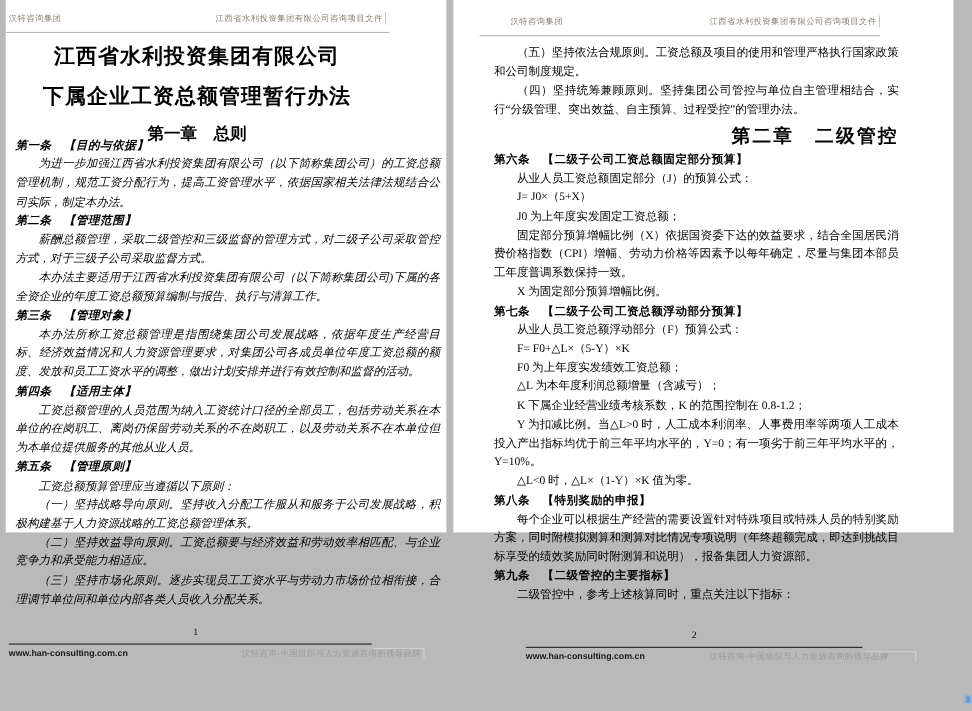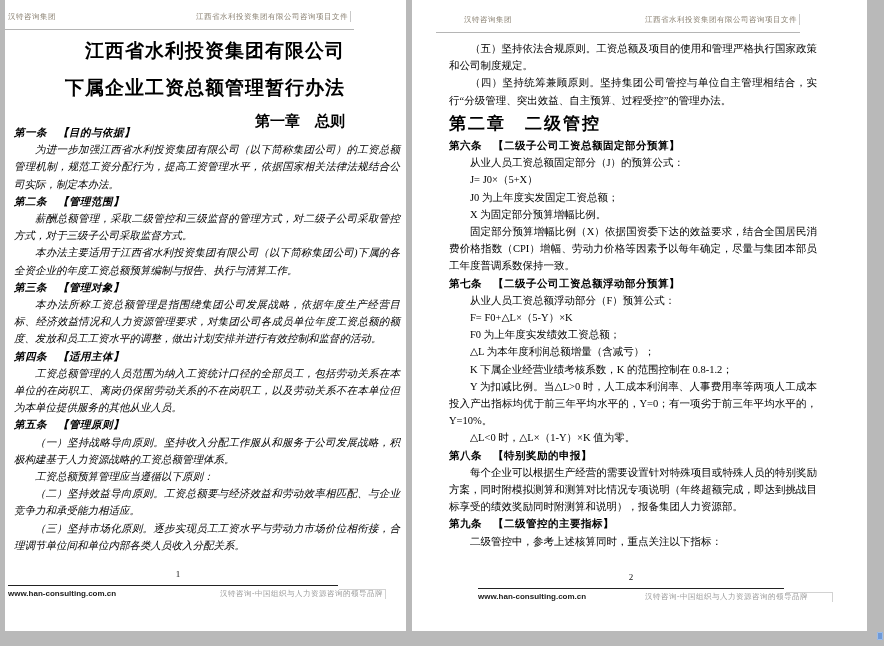--- a/index.html
+++ b/index.html
@@ -2,44 +2,44 @@
 <html><head>
 <meta charset="utf-8">
 <style>
   html,body{margin:0;padding:0;}
   body{
     width:884px;height:646px;position:relative;overflow:hidden;
     background:#b9b9b9;
     font-family:"Liberation Serif","DejaVu Serif",serif;
     color:#000;
   }
-  .page{position:absolute;top:0;height:631px;background:#ffffff;}
+  .page{position:absolute;top:0;height:484px;background:#ffffff;}
   #page1{left:5px;width:401px;}
   #page2{left:412px;width:455px;}
 
   
   .hdr{position:absolute;display:flex;justify-content:space-between;
        font-size:7.5px;color:#8b8273;letter-spacing:.5px;white-space:nowrap;}
   .hdr-rule{position:absolute;border-top:1px solid #b5b5b5;height:0;}
   .hf-tick{position:absolute;width:1px;height:11px;background:#c9c9c9;}
   .ftr-rule{position:absolute;border-top:1.5px solid #222;height:0;}
   .ftr{position:absolute;display:flex;justify-content:space-between;white-space:nowrap;}
   .ftr-url{font-size:8px;font-weight:bold;color:#1a1a1a;
            font-family:"Liberation Sans","DejaVu Sans",sans-serif;}
   .ftr-brand{font-size:7.5px;color:#9a9a9a;letter-spacing:.5px;}
   .ftr-corner{position:absolute;width:46px;height:9px;
               border-top:1px solid #d2d2d2;border-right:1px solid #d2d2d2;}
   .pagenum{position:absolute;text-align:center;font-size:9px;color:#111;}
 
   
-  .titles{position:absolute;text-align:right;
+  .titles{position:absolute;text-align:center;
           font-family:Liberation Serif, serif;}
   .t-main{font-size:19px;font-weight:bold;letter-spacing:1px;margin:0 0 11px 0;}
   .t-chap{font-size:15px;font-weight:bold;margin:4px 0 0 0;}
-  .chap2{font-size:17px;font-weight:bold;text-align:left;margin:6px 0 5px 0;
+  .chap2{font-size:17px;font-weight:bold;text-align:right;margin:6px 0 5px 0;
          font-family:"Liberation Sans","DejaVu Sans",sans-serif;letter-spacing:2px;}
 
   
   .bodycol{position:absolute;font-size:10.5px;line-height:17.2px;text-align:justify;}
   .bodycol p{margin:0;text-indent:2em;}
   .bodycol .art{margin:0;font-weight:bold;text-indent:0;letter-spacing:.5px;}
 
   
   .canvas-strip{position:absolute;background:#b9b9b9;}
   .icon-frag{position:absolute;left:877px;top:632px;width:6px;height:8px;
@@ -66,22 +66,22 @@
     <div class="art">第一条　【目的与依据】</div>
     <p>为进一步加强江西省水利投资集团有限公司（以下简称集团公司）的工资总额管理机制，规范工资分配行为，提高工资管理水平，依据国家相关法律法规结合公司实际，制定本办法。</p>
     <div class="art">第二条　【管理范围】</div>
     <p>薪酬总额管理，采取二级管控和三级监督的管理方式，对二级子公司采取管控方式，对于三级子公司采取监督方式。</p>
     <p>本办法主要适用于江西省水利投资集团有限公司（以下简称集团公司)下属的各全资企业的年度工资总额预算编制与报告、执行与清算工作。</p>
     <div class="art">第三条　【管理对象】</div>
     <p>本办法所称工资总额管理是指围绕集团公司发展战略，依据年度生产经营目标、经济效益情况和人力资源管理要求，对集团公司各成员单位年度工资总额的额度、发放和员工工资水平的调整，做出计划安排并进行有效控制和监督的活动。</p>
     <div class="art">第四条　【适用主体】</div>
     <p>工资总额管理的人员范围为纳入工资统计口径的全部员工，包括劳动关系在本单位的在岗职工、离岗仍保留劳动关系的不在岗职工，以及劳动关系不在本单位但为本单位提供服务的其他从业人员。</p>
     <div class="art">第五条　【管理原则】</div>
+    <p>工资总额预算管理应当遵循以下原则：</p>
     <p>（一）坚持战略导向原则。坚持收入分配工作服从和服务于公司发展战略，积极构建基于人力资源战略的工资总额管理体系。</p>
-    <p>工资总额预算管理应当遵循以下原则：</p>
     <p>（二）坚持效益导向原则。工资总额要与经济效益和劳动效率相匹配、与企业竞争力和承受能力相适应。</p>
     <p>（三）坚持市场化原则。逐步实现员工工资水平与劳动力市场价位相衔接，合理调节单位间和单位内部各类人员收入分配关系。</p>
   </div>
 
   <div class="pagenum" style="top:569px;left:8px;width:330px;">1</div>
   <div class="ftr-rule" style="top:585px;left:3px;width:330px;"></div>
   <div class="ftr" style="top:589px;left:3px;width:375px;">
     <span class="ftr-url">www.han-consulting.com.cn</span>
     <span class="ftr-brand">汉特咨询-中国组织与人力资源咨询的领导品牌</span>
   </div>
@@ -97,22 +97,22 @@
   <div class="hdr-rule" style="top:32px;left:24px;width:364px;"></div>
 
   <div class="bodycol" style="top:40px;left:37px;width:368px;">
     <p>（五）坚持依法合规原则。工资总额及项目的使用和管理严格执行国家政策和公司制度规定。</p>
     <p>（四）坚持统筹兼顾原则。坚持集团公司管控与单位自主管理相结合，实行“分级管理、突出效益、自主预算、过程受控”的管理办法。</p>
     <div class="chap2">第二章　二级管控</div>
     <div class="art">第六条　【二级子公司工资总额固定部分预算】</div>
     <p>从业人员工资总额固定部分（J）的预算公式：</p>
     <p>J= J0×（5+X）</p>
     <p>J0 为上年度实发固定工资总额；</p>
+    <p>固定部分预算增幅比例（X）依据国资委下达的效益要求，结合全国居民消费价格指数（CPI）增幅、劳动力价格等因素予以每年确定，尽量与集团本部员工年度普调系数保持一致。</p>
     <p>X 为固定部分预算增幅比例。</p>
-    <p>固定部分预算增幅比例（X）依据国资委下达的效益要求，结合全国居民消费价格指数（CPI）增幅、劳动力价格等因素予以每年确定，尽量与集团本部员工年度普调系数保持一致。</p>
     <div class="art">第七条　【二级子公司工资总额浮动部分预算】</div>
     <p>从业人员工资总额浮动部分（F）预算公式：</p>
     <p>F= F0+△L×（5-Y）×K</p>
     <p>F0 为上年度实发绩效工资总额；</p>
     <p>△L 为本年度利润总额增量（含减亏）；</p>
     <p>K 下属企业经营业绩考核系数，K 的范围控制在 0.8-1.2；</p>
     <p>Y 为扣减比例。当△L&gt;0 时，人工成本利润率、人事费用率等两项人工成本投入产出指标均优于前三年平均水平的，Y=0；有一项劣于前三年平均水平的，Y=10%。</p>
     <p>△L&lt;0 时，△L×（1-Y）×K 值为零。</p>
     <div class="art">第八条　【特别奖励的申报】</div>
     <p>每个企业可以根据生产经营的需要设置针对特殊项目或特殊人员的特别奖励方案，同时附模拟测算和测算对比情况专项说明（年终超额完成，即达到挑战目标享受的绩效奖励同时附测算和说明），报备集团人力资源部。</p>

